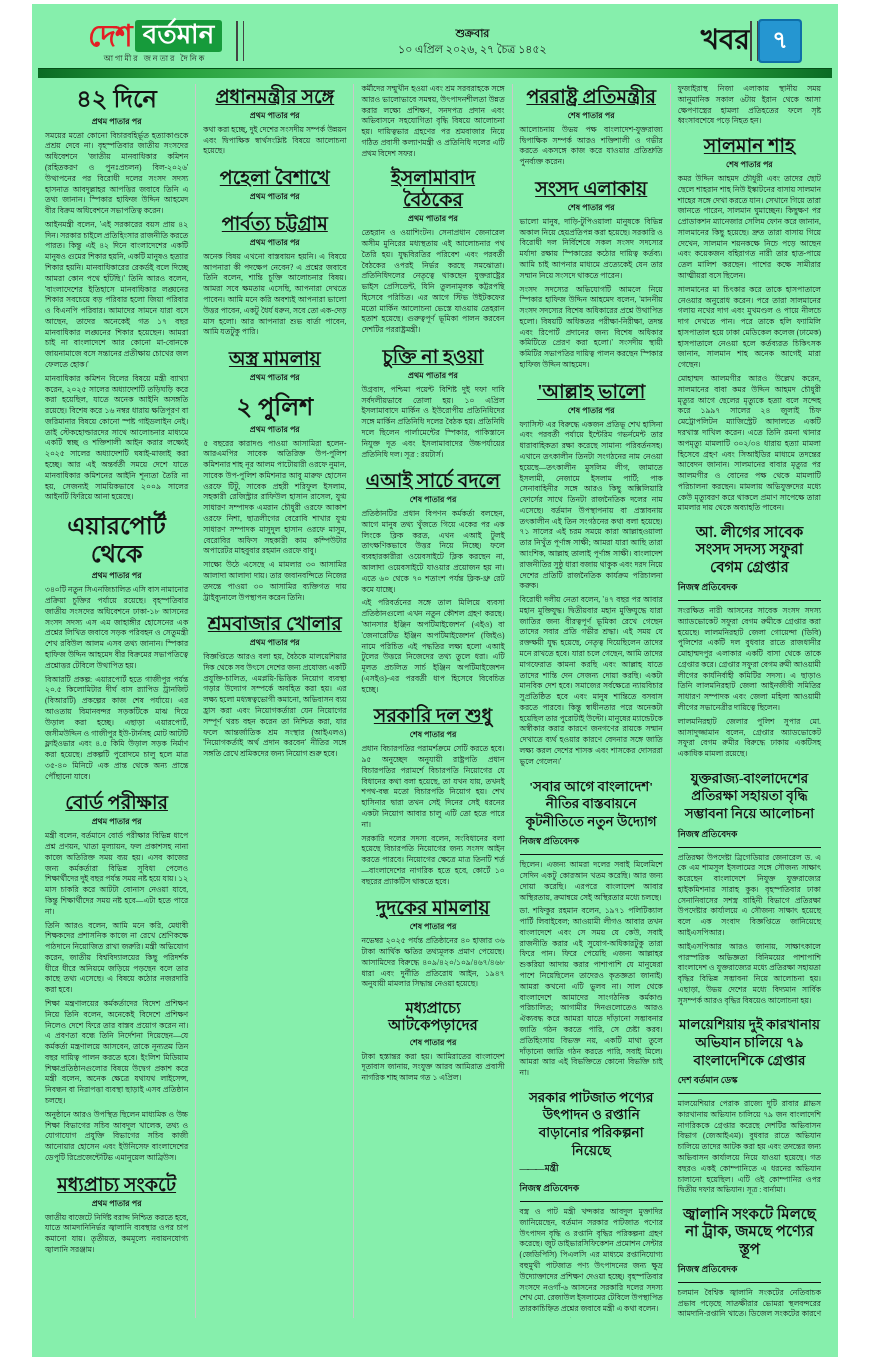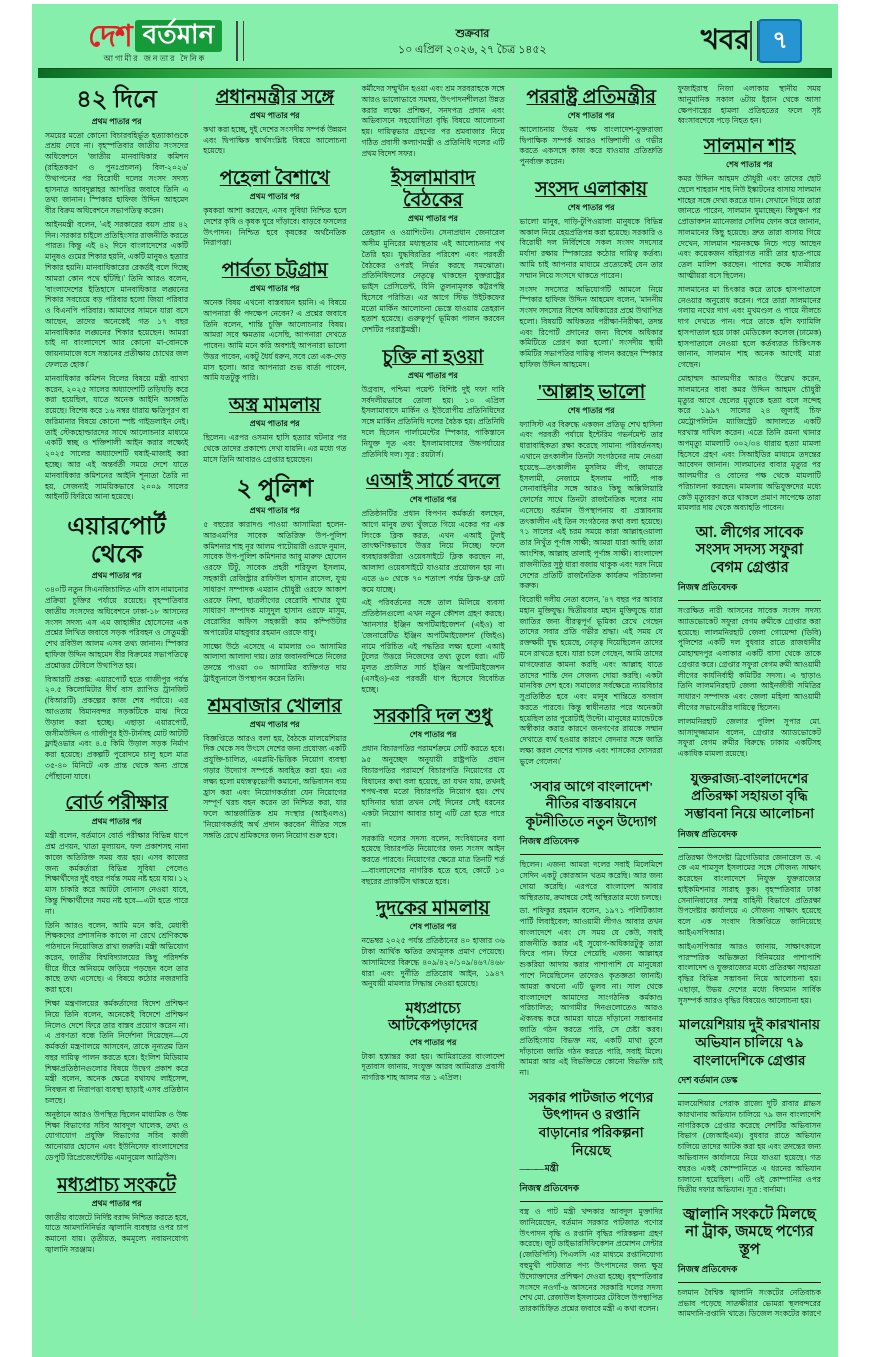--- a/index.html
+++ b/index.html
@@ -103,31 +103,29 @@
       </div>
       <div class="col">
         <article class="article">
           <h2 class="headline h-lg">প্রধানমন্ত্রীর সঙ্গে</h2>
           <div class="kicker">প্রথম পাতার পর</div>
           <p class="body-par">কথা করা হচ্ছে, দুই দেশের সংসদীয় সম্পর্ক উন্নয়ন এবং দ্বিপাক্ষিক স্বার্থসংশ্লিষ্ট বিষয়ে আলোচনা হয়েছে।</p>
         </article>
         <article class="article">
           <h2 class="headline h-lg">পহেলা বৈশাখে</h2>
           <div class="kicker">প্রথম পাতার পর</div>
-          <p class="body-par">কৃষকরা আশা করছেন, এসব সুবিধা নিশ্চিত হলে দেশের কৃষি ও কৃষক ঘুরে দাঁড়াবে। বাড়বে ফসলের উৎপাদন। নিশ্চিত হবে কৃষকের অর্থনৈতিক নিরাপত্তা।</p>
         </article>
         <article class="article">
           <h2 class="headline h-lg">পার্বত্য চট্টগ্রাম</h2>
           <div class="kicker">প্রথম পাতার পর</div>
           <p class="body-par">অনেক বিষয় এখনো বাস্তবায়ন হয়নি। এ বিষয়ে আপনারা কী পদক্ষেপ নেবেন? এ প্রশ্নের জবাবে তিনি বলেন, শান্তি চুক্তি আলোচনার বিষয়। আমরা সবে ক্ষমতায় এসেছি, আপনারা দেখতে পাবেন। আমি মনে করি অবশ্যই আপনারা ভালো উত্তর পাবেন, একটু ধৈর্য ধরুন, সবে তো এক-দেড় মাস হলো। আর আপনারা শুভ বার্তা পাবেন, আমি যতটুকু পারি।</p>
         </article>
         <article class="article">
           <h2 class="headline h-lg">অস্ত্র মামলায়</h2>
           <div class="kicker">প্রথম পাতার পর</div>
-          <p class="body-par">ছিলেন। এরপর ওসমান হাসি হত্যার ঘটনার পর থেকে তাদের প্রকাশ্যে দেখা যায়নি। এর মধ্যে গত মাসে তিনি আবারও গ্রেপ্তার হয়েছেন।</p>
         </article>
         <article class="article">
           <h2 class="headline h-xl">২ পুলিশ</h2>
           <div class="kicker">প্রথম পাতার পর</div>
           <p class="body-par">৫ বছরের কারাদণ্ড পাওয়া আসামিরা হলেন- আরএমপির সাবেক অতিরিক্ত উপ-পুলিশ কমিশনার শাহ নূর আলম পাটোয়ারী ওরফে নুমান, সাবেক উপ-পুলিশ কমিশনার আবু মারুফ হোসেন ওরফে টিটু, সাবেক প্রহরী শরিফুল ইসলাম, সহকারী রেজিস্ট্রার রাফিউল হাসান রাসেল, যুগ্ম সাধারণ সম্পাদক এমরান চৌধুরী ওরফে আকাশ ওরফে নিশা, ছাত্রলীগের বেরোবি শাখার যুগ্ম সাধারণ সম্পাদক মাসুদুল হাসান ওরফে মাসুম, বেরোবির অফিস সহকারী কাম কম্পিউটার অপারেটর মাহবুবার রহমান ওরফে বাবু।</p>
           <p class="body-par">সাক্ষ্যে উঠে এসেছে এ মামলার ৩০ আসামির আলাদা আলাদা দায়। তার জবানবন্দিতে নিজের তদন্তে পাওয়া ৩০ আসামির ব্যক্তিগত দায় ট্রাইব্যুনালে উপস্থাপন করেন তিনি।</p>
         </article>
         <article class="article">
           <h2 class="headline h-lg">শ্রমবাজার খোলার</h2>
           <div class="kicker">প্রথম পাতার পর</div>

